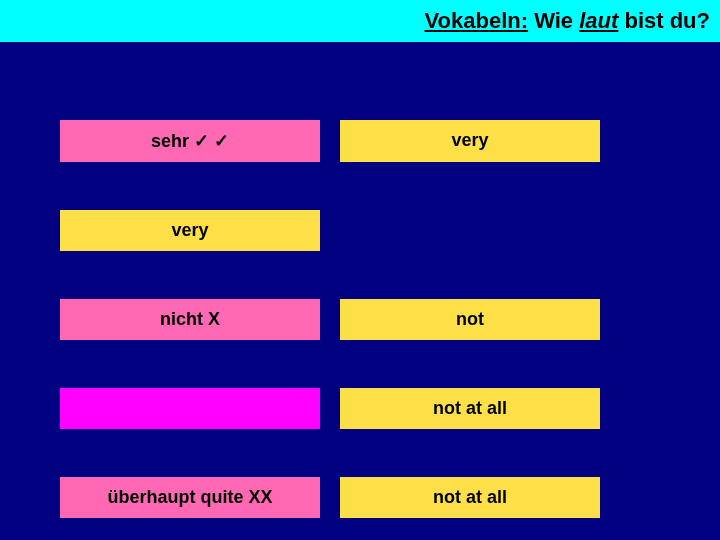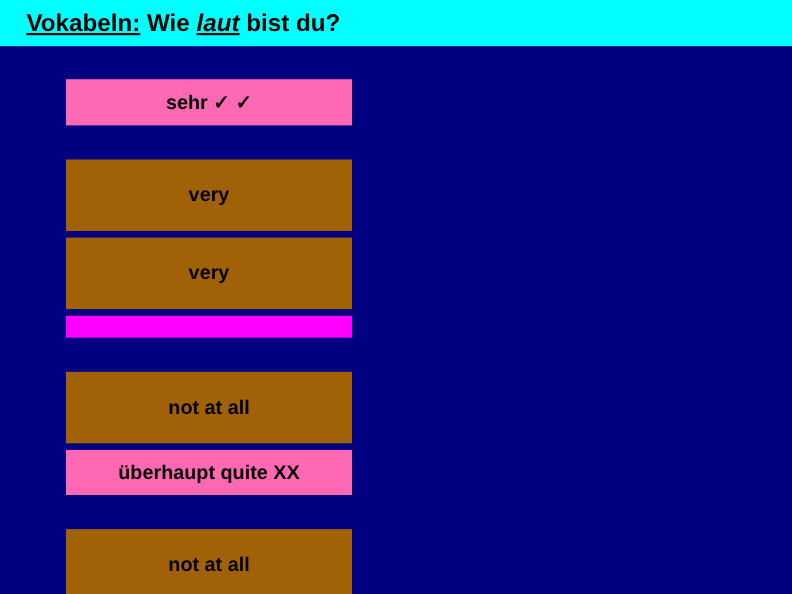--- a/index.html
+++ b/index.html
@@ -5,57 +5,58 @@
     * { margin: 0; padding: 0; box-sizing: border-box; }
     body {
       width: 720px;
       height: 540px;
       background-color: #000080;
       font-family: Arial, sans-serif;
       overflow: hidden;
     }
     .title-bar {
       background-color: #00FFFF;
-      text-align: left;
-      padding: 8px 24px;
+      text-align: right;
+      padding: 8px 10px;
       font-size: 22px;
       font-weight: bold;
     }
     .title-bar span.vokabeln {
       text-decoration: underline;
     }
     .title-bar span.laut {
       font-style: italic;
       text-decoration: underline;
     }
     .content {
       padding: 30px 60px 20px 60px;
     }
     .row {
       display: flex;
-      flex-direction: column;
-      gap: 31px;
+      flex-direction: row;
+      gap: 20px;
       margin-bottom: 6px;
+      margin-top: 48px;
     }
     .cell-left {
       width: 260px;
       padding: 10px 14px;
       font-size: 18px;
       font-weight: bold;
       text-align: center;
       background-color: #FF69B4;
       color: #000000;
     }
     .cell-right {
       width: 260px;
-      padding: 22px 14px;
+      padding: 10px 14px;
       font-size: 18px;
       font-weight: bold;
       text-align: center;
-      background-color: #a16207;
+      background-color: #fde047;
       color: #000000;
     }
     .cell-magenta {
       background-color: #FF00FF;
     }
   </style>
 </head>
 <body>
 
 <div class="title-bar">
@@ -66,20 +67,24 @@
 
   <div class="row">
     <div class="cell-left">sehr ✓ ✓</div>
     <div class="cell-right">very</div>
   </div>
 
   <div class="row">
     <div class="cell-right">very</div>
   </div>
 
+  <div class="row">
+    <div class="cell-left">nicht X</div>
+    <div class="cell-right">not</div>
+  </div>
 
   <div class="row">
     <div class="cell-left cell-magenta"></div>
     <div class="cell-right">not at all</div>
   </div>
 
   <div class="row">
     <div class="cell-left">überhaupt quite XX</div>
     <div class="cell-right">not at all</div>
   </div>

